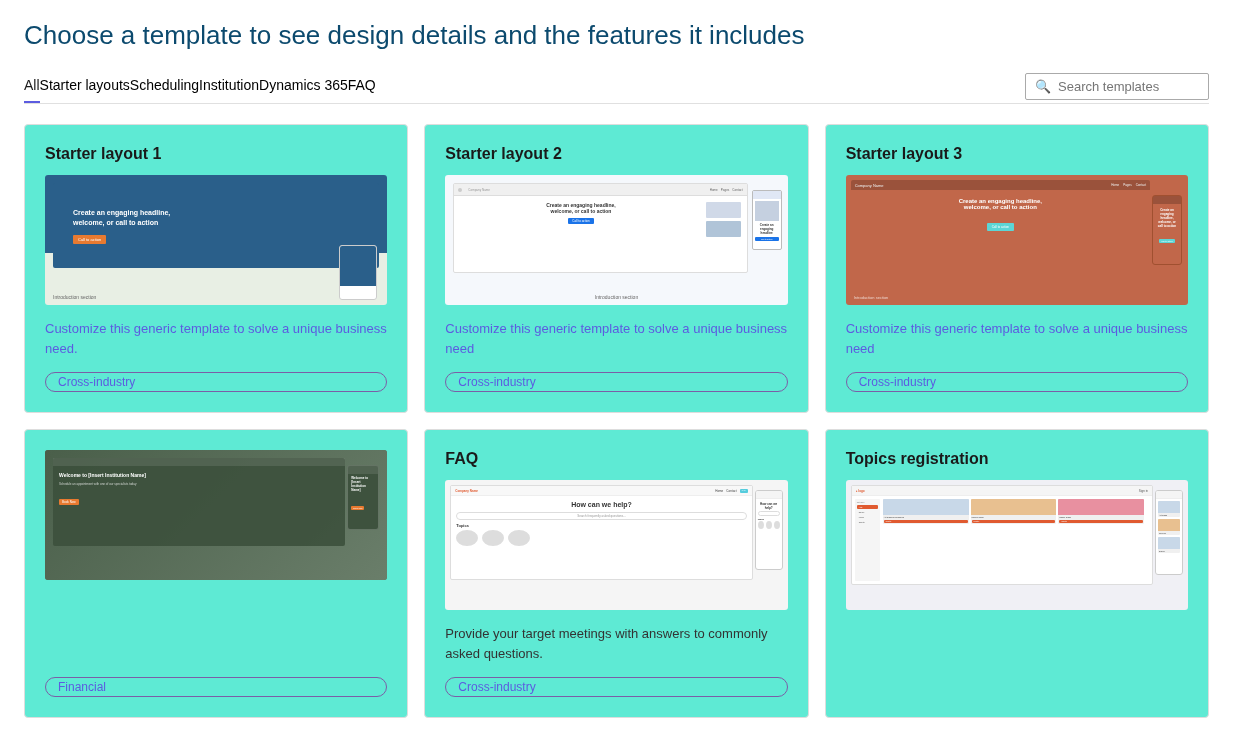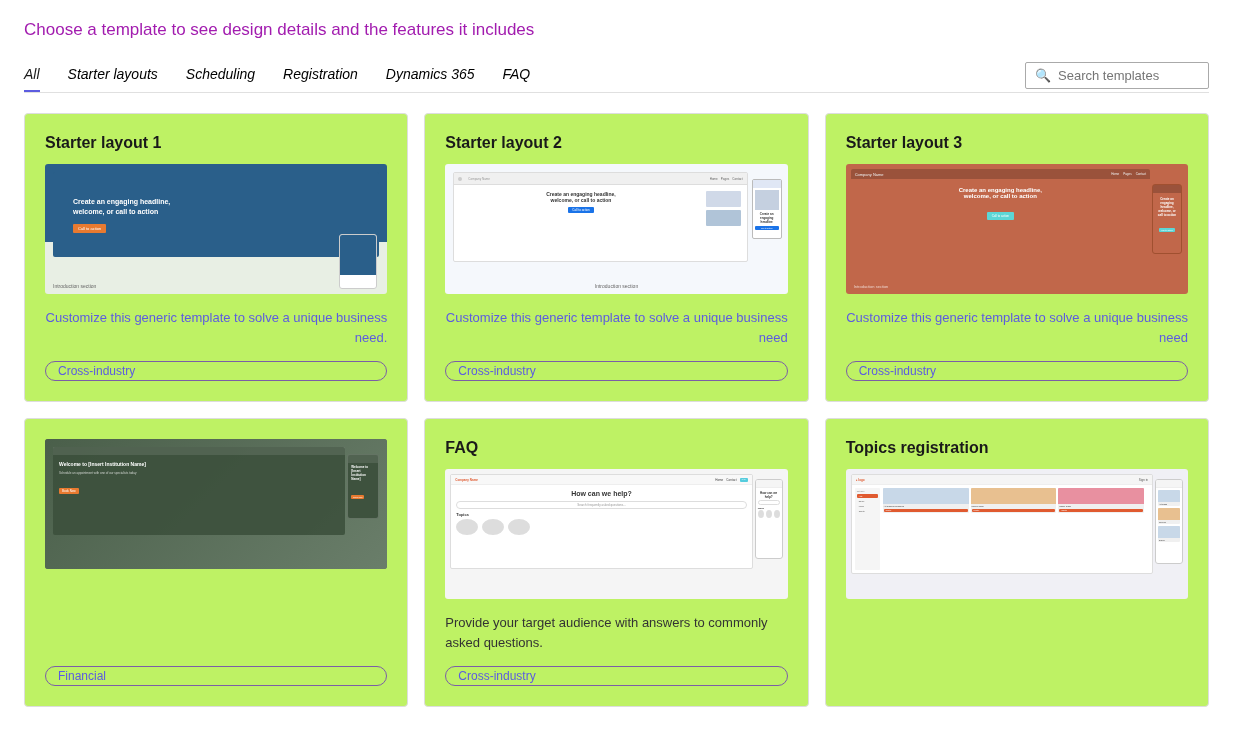--- a/index.html
+++ b/index.html
@@ -8,37 +8,35 @@
       background: #fff;
       color: #333;
       min-height: 739px;
       width: 1233px;
       overflow-x: hidden;
     }
     .page-container {
       padding: 20px 24px;
     }
     .page-title {
-      font-size: 17px;
+      font-size: 26px;
       font-weight: 400;
-      color: #a21caf;
+      color: #0c4a6e;
       margin-bottom: 18px;
     }
     .nav-bar {
       display: flex;
       align-items: center;
       border-bottom: 1px solid #e0e0e0;
       margin-bottom: 0;
       position: relative;
     }
     .nav-tabs {
       display: flex;
-      gap: 28px;
       flex: 1;
-      font-style: italic;
     }
     .nav-tab {
       font-size: 14px;
       color: #000000;
       padding: 8px 0;
       cursor: pointer;
       text-decoration: none;
       border-bottom: 2px solid transparent;
       white-space: nowrap;
     }
@@ -72,21 +70,21 @@
     .template-grid {
       display: grid;
       grid-template-columns: repeat(3, 1fr);
       gap: 16px;
       margin-top: 20px;
     }
     .template-card {
       border: 1px solid #ddd;
       border-radius: 4px;
       padding: 20px;
-      background: #bef264;
+      background: #5eead4;
       display: flex;
       flex-direction: column;
     }
     .card-title {
       font-size: 16px;
       font-weight: 600;
       color: #1a1a1a;
       margin-bottom: 12px;
     }
     .card-preview {
@@ -379,39 +377,38 @@
     .preview-program-mob-card-text { font-size: 2px; padding: 1px; color: #333; }
 
     .card-description-text {
       font-size: 13px;
       line-height: 1.5;
       margin-bottom: 14px;
       flex: 1;
     }
     .card-description-text.link-style {
       color: #5c5ce0;
-      text-align: right;
     }
     .card-description-text.normal {
       color: #333;
     }
     .card-description-text a { color: #5c5ce0; text-decoration: none; }
   </style>
 </head>
 <body>
 
 <div class="page-container">
   <h1 class="page-title">Choose a template to see design details and the features it includes</h1>
 
   <div class="nav-bar">
     <nav class="nav-tabs">
       <a class="nav-tab active">All</a>
       <a class="nav-tab">Starter layouts</a>
       <a class="nav-tab">Scheduling</a>
-      <a class="nav-tab">Registration</a>
+      <a class="nav-tab">Institution</a>
       <a class="nav-tab">Dynamics 365</a>
       <a class="nav-tab">FAQ</a>
     </nav>
     <div class="search-container">
       <span class="search-icon">🔍</span>
       <input class="search-input" type="text" placeholder="Search templates" style="">
     </div>
   </div>
 
   <div class="template-grid">
@@ -552,21 +549,21 @@
           <div class="preview-faq-mob-headline">How can we help?</div>
           <div class="preview-faq-mob-search"></div>
           <div class="preview-faq-mob-topics">Topics</div>
           <div style="display:flex;gap:2px;padding:0 2px;">
             <div style="width:8px;height:8px;background:#ddd;border-radius:50%;"></div>
             <div style="width:8px;height:8px;background:#ddd;border-radius:50%;"></div>
             <div style="width:8px;height:8px;background:#ddd;border-radius:50%;"></div>
           </div>
         </div>
       </div>
-      <div class="card-description-text normal">Provide your target audience with answers to commonly asked questions.</div>
+      <div class="card-description-text normal">Provide your target meetings with answers to commonly asked questions.</div>
       <div class="card-tag">Cross-industry</div>
     </div>
 
     <div class="template-card">
       <div class="card-title">Topics registration</div>
       <div class="card-preview preview-program">
         <div class="preview-program-desktop">
           <div class="preview-program-bar">
             <div class="preview-program-logo">● logo</div>
             <div class="preview-program-top-right">Sign in</div>

